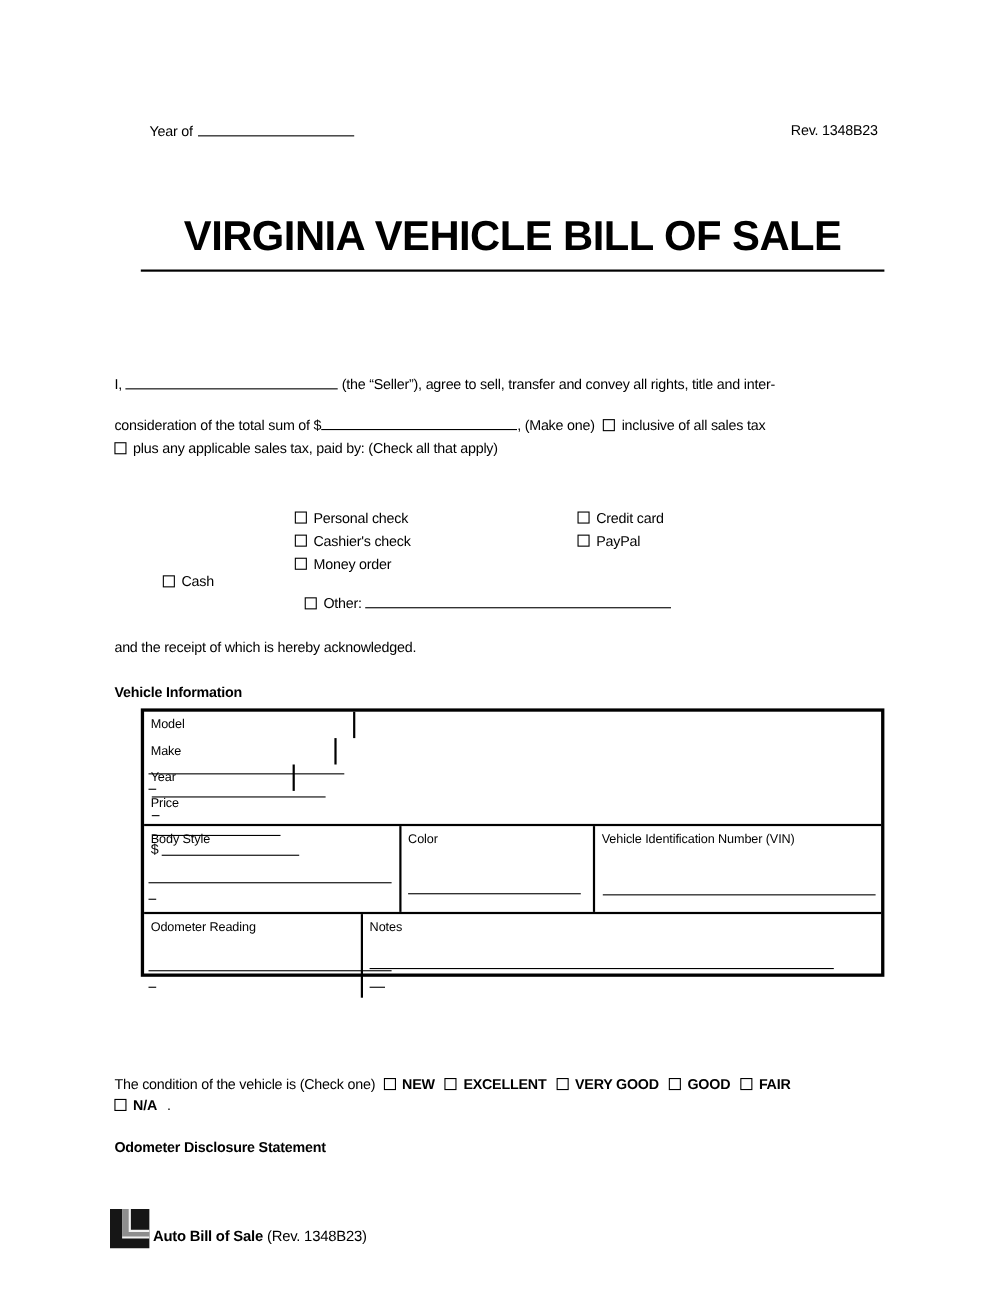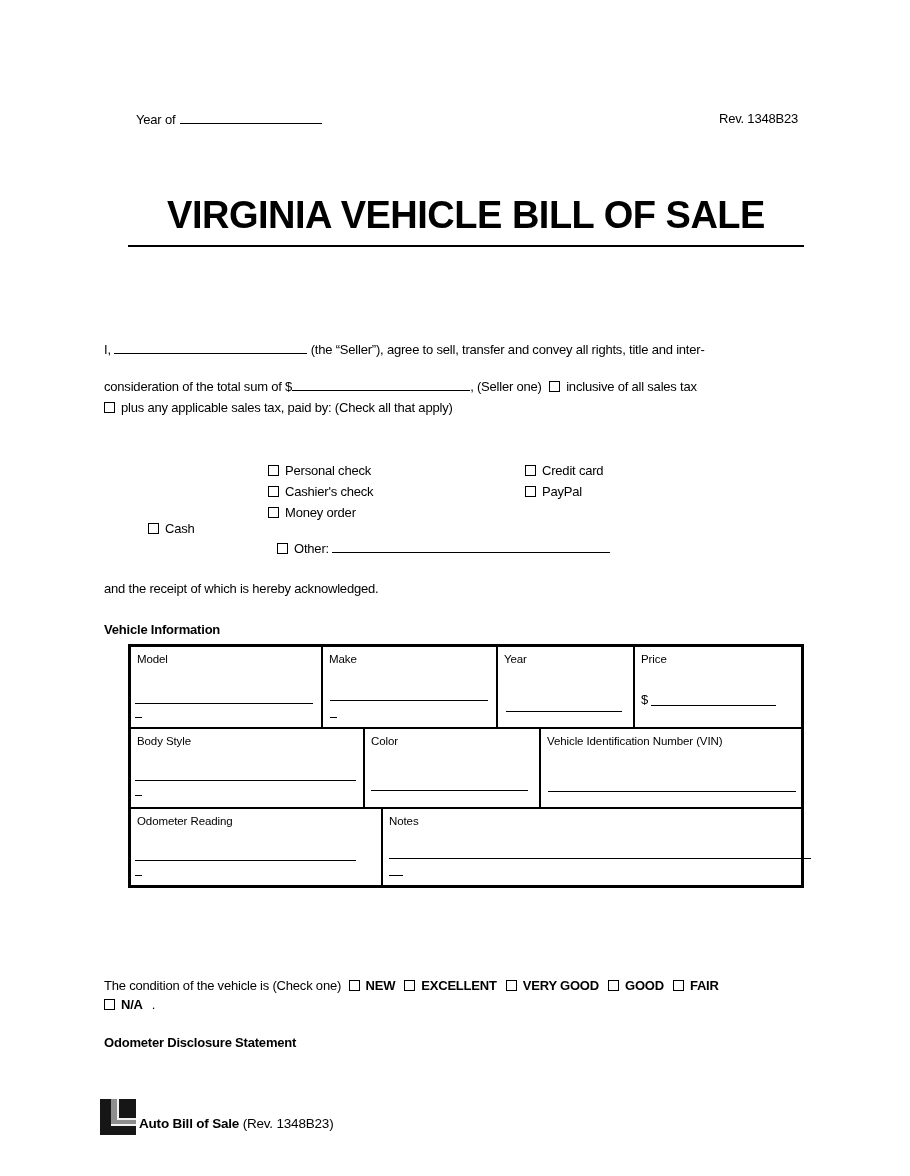--- a/index.html
+++ b/index.html
@@ -34,21 +34,21 @@
 
   <div class="abs title" style="left:128px;top:194px;width:676px;">VIRGINIA VEHICLE BILL OF SALE</div>
   <div class="abs rule" style="left:128px;top:245px;width:676px;"></div>
 
   <div class="abs txt" style="left:104px;top:341px;">
     <span>I,</span>
     <span class="blank" style="width:193px;"></span>
     <span>(the “Seller”), agree to sell, transfer and convey all rights, title and inter-</span>
   </div>
   <div class="abs txt" style="left:104px;top:378px;">
-    <span>consideration of the total sum of $</span><span class="blank" style="width:178px;"></span><span>, (Seller one)</span>
+    <span>consideration of the total sum of $</span><span class="blank" style="width:178px;"></span><span>, (Make one)</span>
     <span class="cb" style="margin-left:4px;"></span><span>inclusive of all sales tax</span>
   </div>
   <div class="abs txt" style="left:104px;top:400px;">
     <span class="cb"></span><span>plus any applicable sales tax, paid by: (Check all that apply)</span>
   </div>
 
   <div class="abs txt" style="left:148px;top:521px;">
     <span class="cb"></span><span>Cash</span>
   </div>
   <div class="abs txt" style="left:268px;top:463px;">
@@ -70,21 +70,21 @@
   <div class="abs txt" style="left:525px;top:484px;">
     <span class="cb"></span><span>PayPal</span>
   </div>
 
   <div class="abs txt" style="left:104px;top:581px;">and the receipt of which is hereby acknowledged.</div>
 
   <div class="abs txt bold" style="left:104px;top:622px;">Vehicle Information</div>
 
   <div class="abs table" style="left:128px;top:644px;width:676px;height:244px;">
 
-    <div class="trow bb" style="height:82px;">
+    <div class="trow bb" style="height:104px;flex-direction:column;">
       <div class="cell br" style="width:192px;">
         <span>Model</span>
         <div class="fline" style="left:4px;top:56px;width:178px;"></div>
         <div class="fline" style="left:4px;top:70px;width:7px;"></div>
       </div>
       <div class="cell br" style="width:175px;">
         <span>Make</span>
         <div class="fline" style="left:7px;top:53px;width:158px;"></div>
         <div class="fline" style="left:7px;top:70px;width:7px;"></div>
       </div>
@@ -109,21 +109,21 @@
         <span>Color</span>
         <div class="fline" style="left:6px;top:61px;width:157px;"></div>
       </div>
       <div class="cell grow">
         <span>Vehicle Identification Number (VIN)</span>
         <div class="fline" style="left:7px;top:62px;width:248px;"></div>
       </div>
     </div>
 
     <div class="trow" style="height:76px;">
-      <div class="cell br" style="width:252px;">
+      <div class="cell br" style="width:199px;">
         <span>Odometer Reading</span>
         <div class="fline" style="left:4px;top:51px;width:221px;"></div>
         <div class="fline" style="left:4px;top:66px;width:7px;"></div>
       </div>
       <div class="cell grow">
         <span>Notes</span>
         <div class="fline" style="left:6px;top:49px;width:422px;"></div>
         <div class="fline" style="left:6px;top:66px;width:14px;"></div>
       </div>
     </div>

